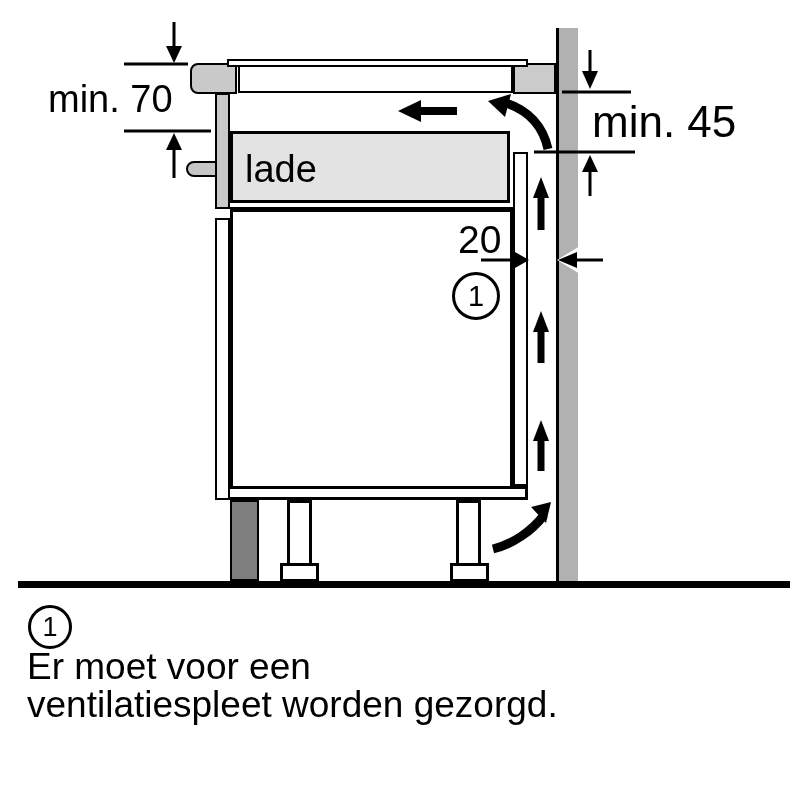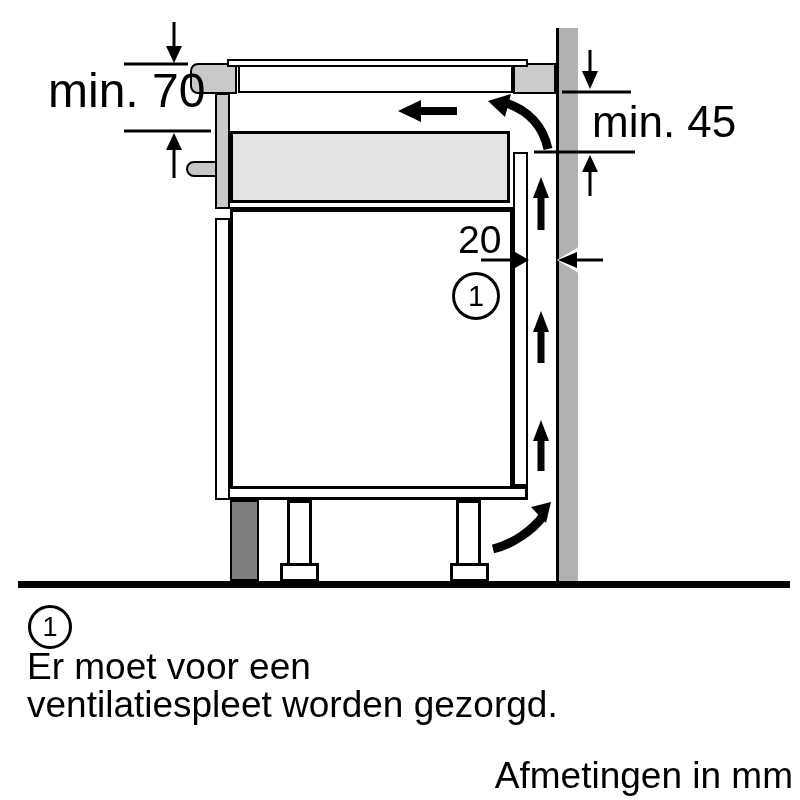--- a/index.html
+++ b/index.html
@@ -83,29 +83,29 @@
       <line x1="541" y1="196" x2="541" y2="230" stroke-width="7"></line>
       <polygon points="533,332 549,332 541,311" stroke="none"></polygon>
       <line x1="541" y1="330" x2="541" y2="363" stroke-width="7"></line>
       <polygon points="533,441 549,441 541,420" stroke="none"></polygon>
       <line x1="541" y1="439" x2="541" y2="471" stroke-width="7"></line>
       <path d="M493,549 C513,544 532,531 544,515" fill="none" stroke-width="9"></path>
       <polygon points="551,502 531,507 546,523" stroke="none"></polygon>
     </g>
   </svg>
 
-  <div class="lbl" style="left:48px;top:72px;font-size:48px;line-height:38px;">min. 70</div>
+  <div class="lbl" style="left:48px;top:80px;font-size:38px;line-height:38px;">min. 70</div>
   <div class="lbl" style="left:592px;top:103px;font-size:44px;line-height:38px;">min. 45</div>
+  <div class="lbl" style="left:245px;top:150px;font-size:38px;line-height:38px;">lade</div>
   <div class="lbl" style="left:458px;top:222px;font-size:39px;line-height:36px;">20</div>
 
   <div class="circle-badge" style="left:452px;top:272px;width:42px;height:42px;">
     <span style="font-size:29px;line-height:29px;">1</span>
   </div>
 
   <div class="circle-badge" style="left:28px;top:605px;width:38px;height:38px;">
     <span style="font-size:27px;line-height:27px;">1</span>
   </div>
   <div class="lbl" style="left:27px;top:648px;font-size:37px;line-height:37px;">Er moet voor een</div>
   <div class="lbl" style="left:27px;top:686px;font-size:37px;line-height:37px;">ventilatiespleet worden gezorgd.</div>
 
-  <div class="lbl" style="right:7px;top:757px;font-size:37px;line-height:37px;">Afmetingen in mm</div>
 
 </div>
 
 </body></html>

